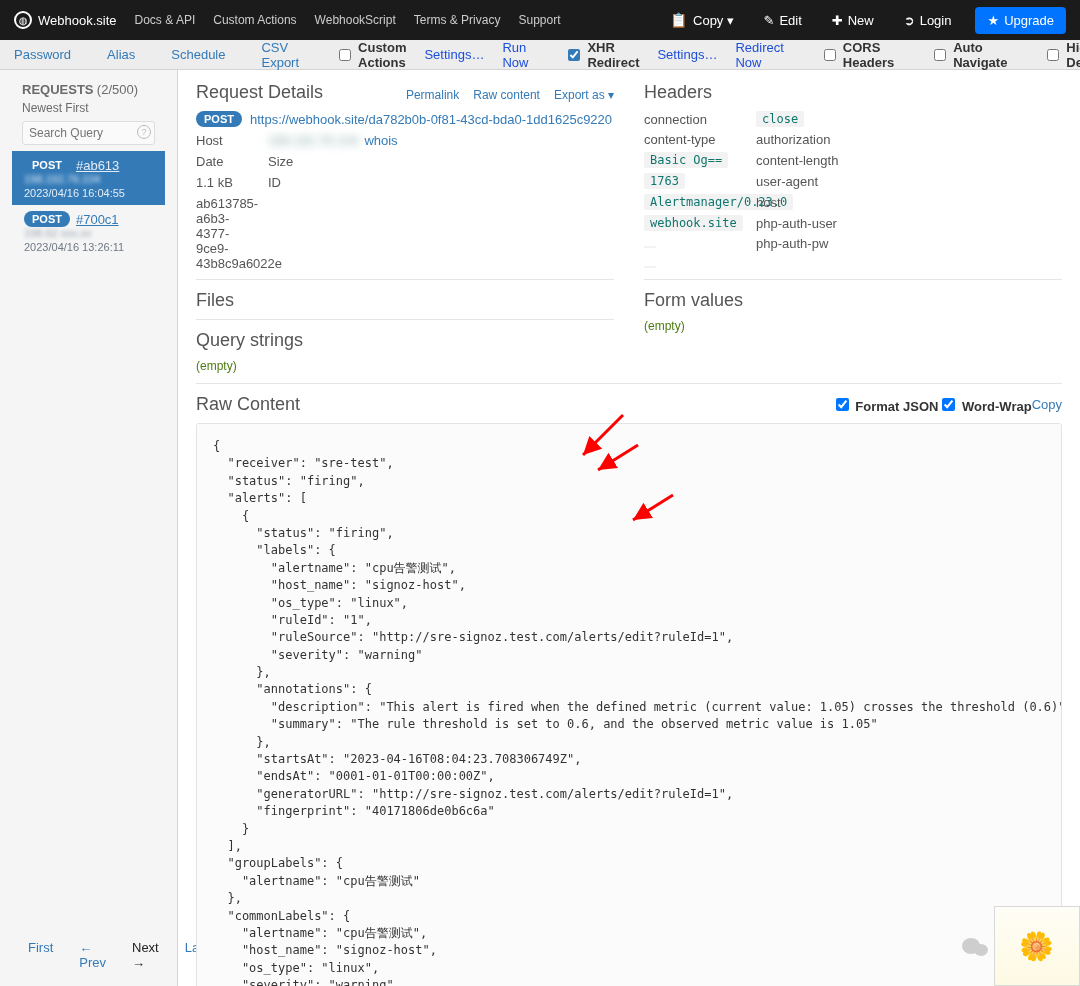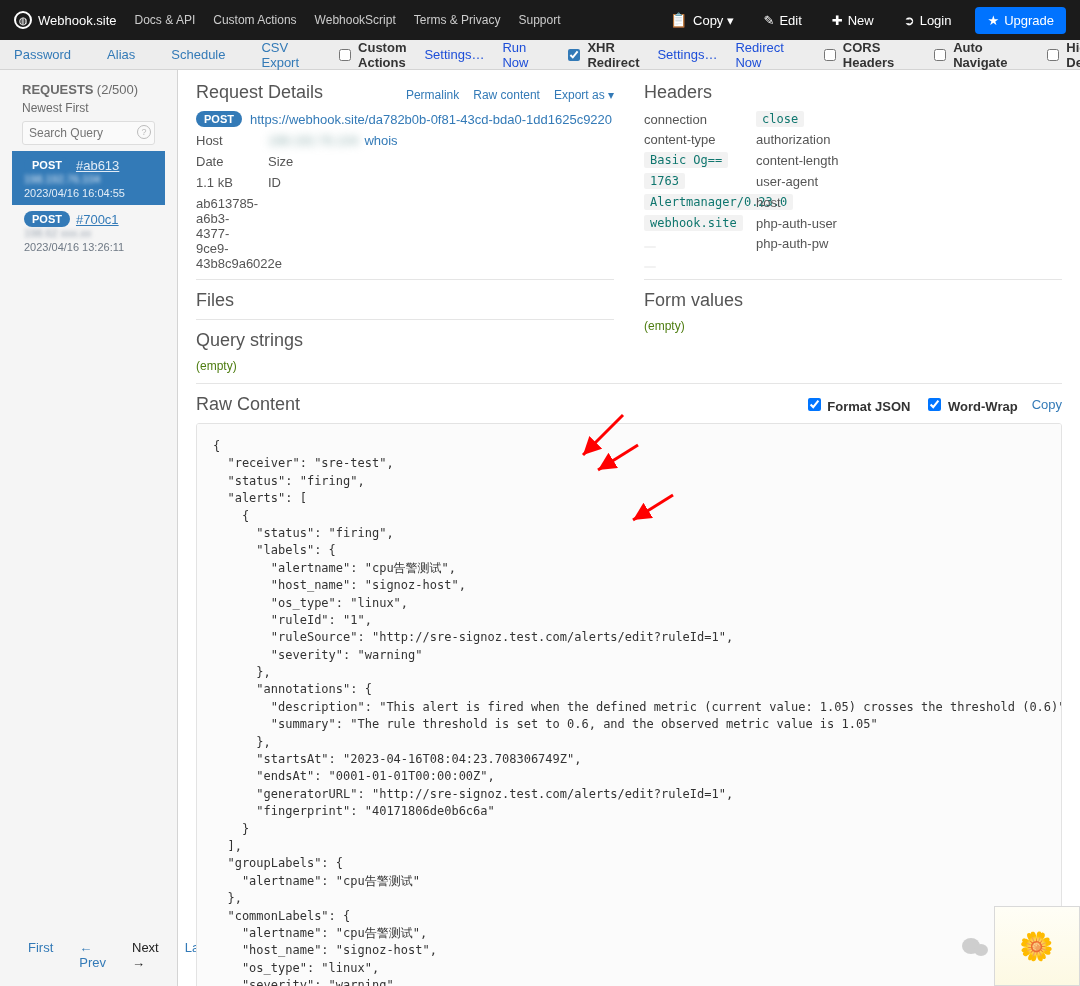--- a/index.html
+++ b/index.html
@@ -65,21 +65,21 @@
   .host-blur{display:inline-block;filter:blur(4px);color:#8aa;margin-right:6px;}
   .hr{border:none;border-top:1px solid #e5e5e5;margin:8px 0 10px;}
   .two-col{display:flex;gap:30px;margin-bottom:10px;}
   .two-col > div{flex:1;}
   .hdr-grid{display:grid;grid-template-columns:100px 1fr;row-gap:5px;column-gap:12px;align-items:center;}
   .hdr-grid .k{color:#555;}
   .codechip{background:var(--code-bg);color:#0f766e;font-family:Menlo,Consolas,monospace;font-size:12px;padding:1px 6px;border-radius:2px;display:inline-block;}
   .empty{color:#4d7c0f;font-size:12px;}
   .raw-bar{display:flex;align-items:center;gap:20px;margin-top:8px;}
   .raw-bar .section-title{margin:0;}
-  .raw-opts{margin-left:auto;display:flex;gap:14px;align-items:center;}
+  .raw-opts{margin-left:auto;display:flex;align-items:center;}
   .rawbox{border:1px solid #e3e3e3;background:#fbfbfb;border-radius:3px;padding:14px 16px;margin-top:8px;white-space:pre;font-family:Menlo,Consolas,monospace;font-size:12px;line-height:1.45;color:#333;overflow:auto;}
   
   .arrow{position:absolute;pointer-events:none;}
   .arrow svg{overflow:visible;}
   
   .watermark{position:absolute;right:18px;bottom:26px;color:#9aa0a6;font-size:22px;display:flex;align-items:center;gap:6px;opacity:.9;}
   .wechat-ico{width:28px;height:24px;position:relative;opacity:.8;}
   .wechat-ico span{position:absolute;border-radius:50%;background:#bdbdbd;}
   .wechat-ico span:nth-child(1){width:18px;height:16px;left:0;top:2px;}
   .wechat-ico span:nth-child(2){width:14px;height:12px;left:12px;top:8px;}

